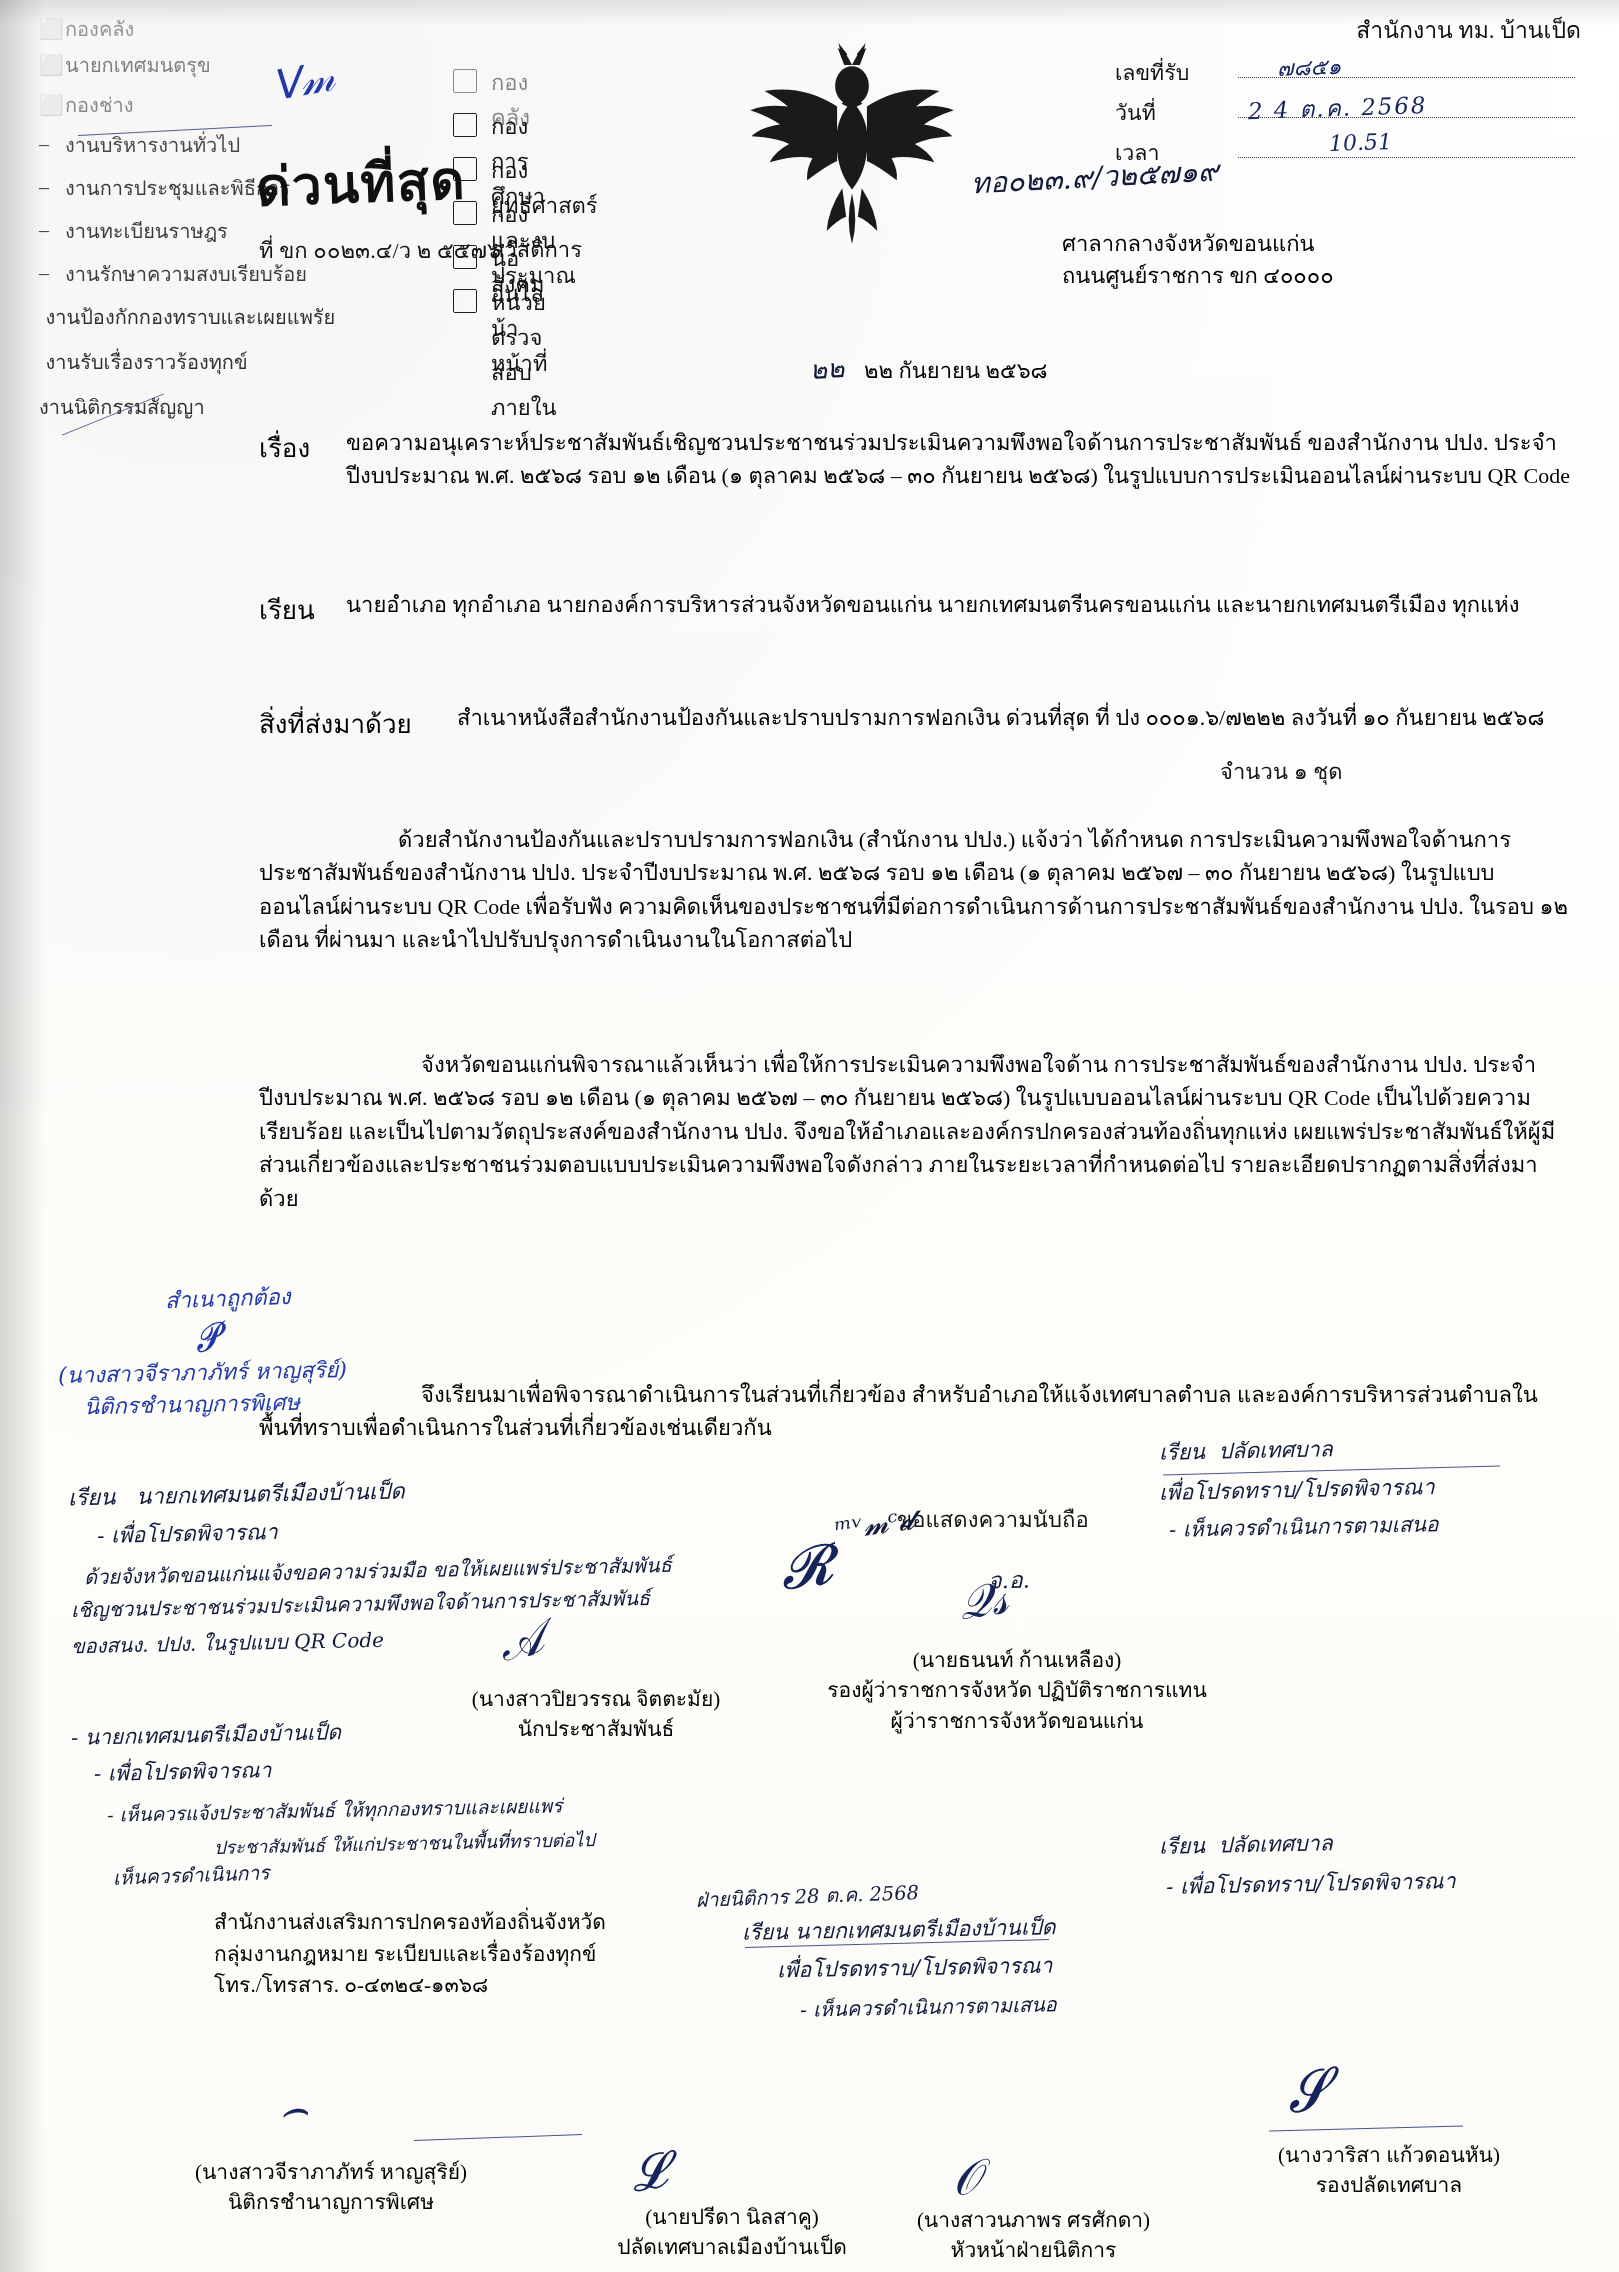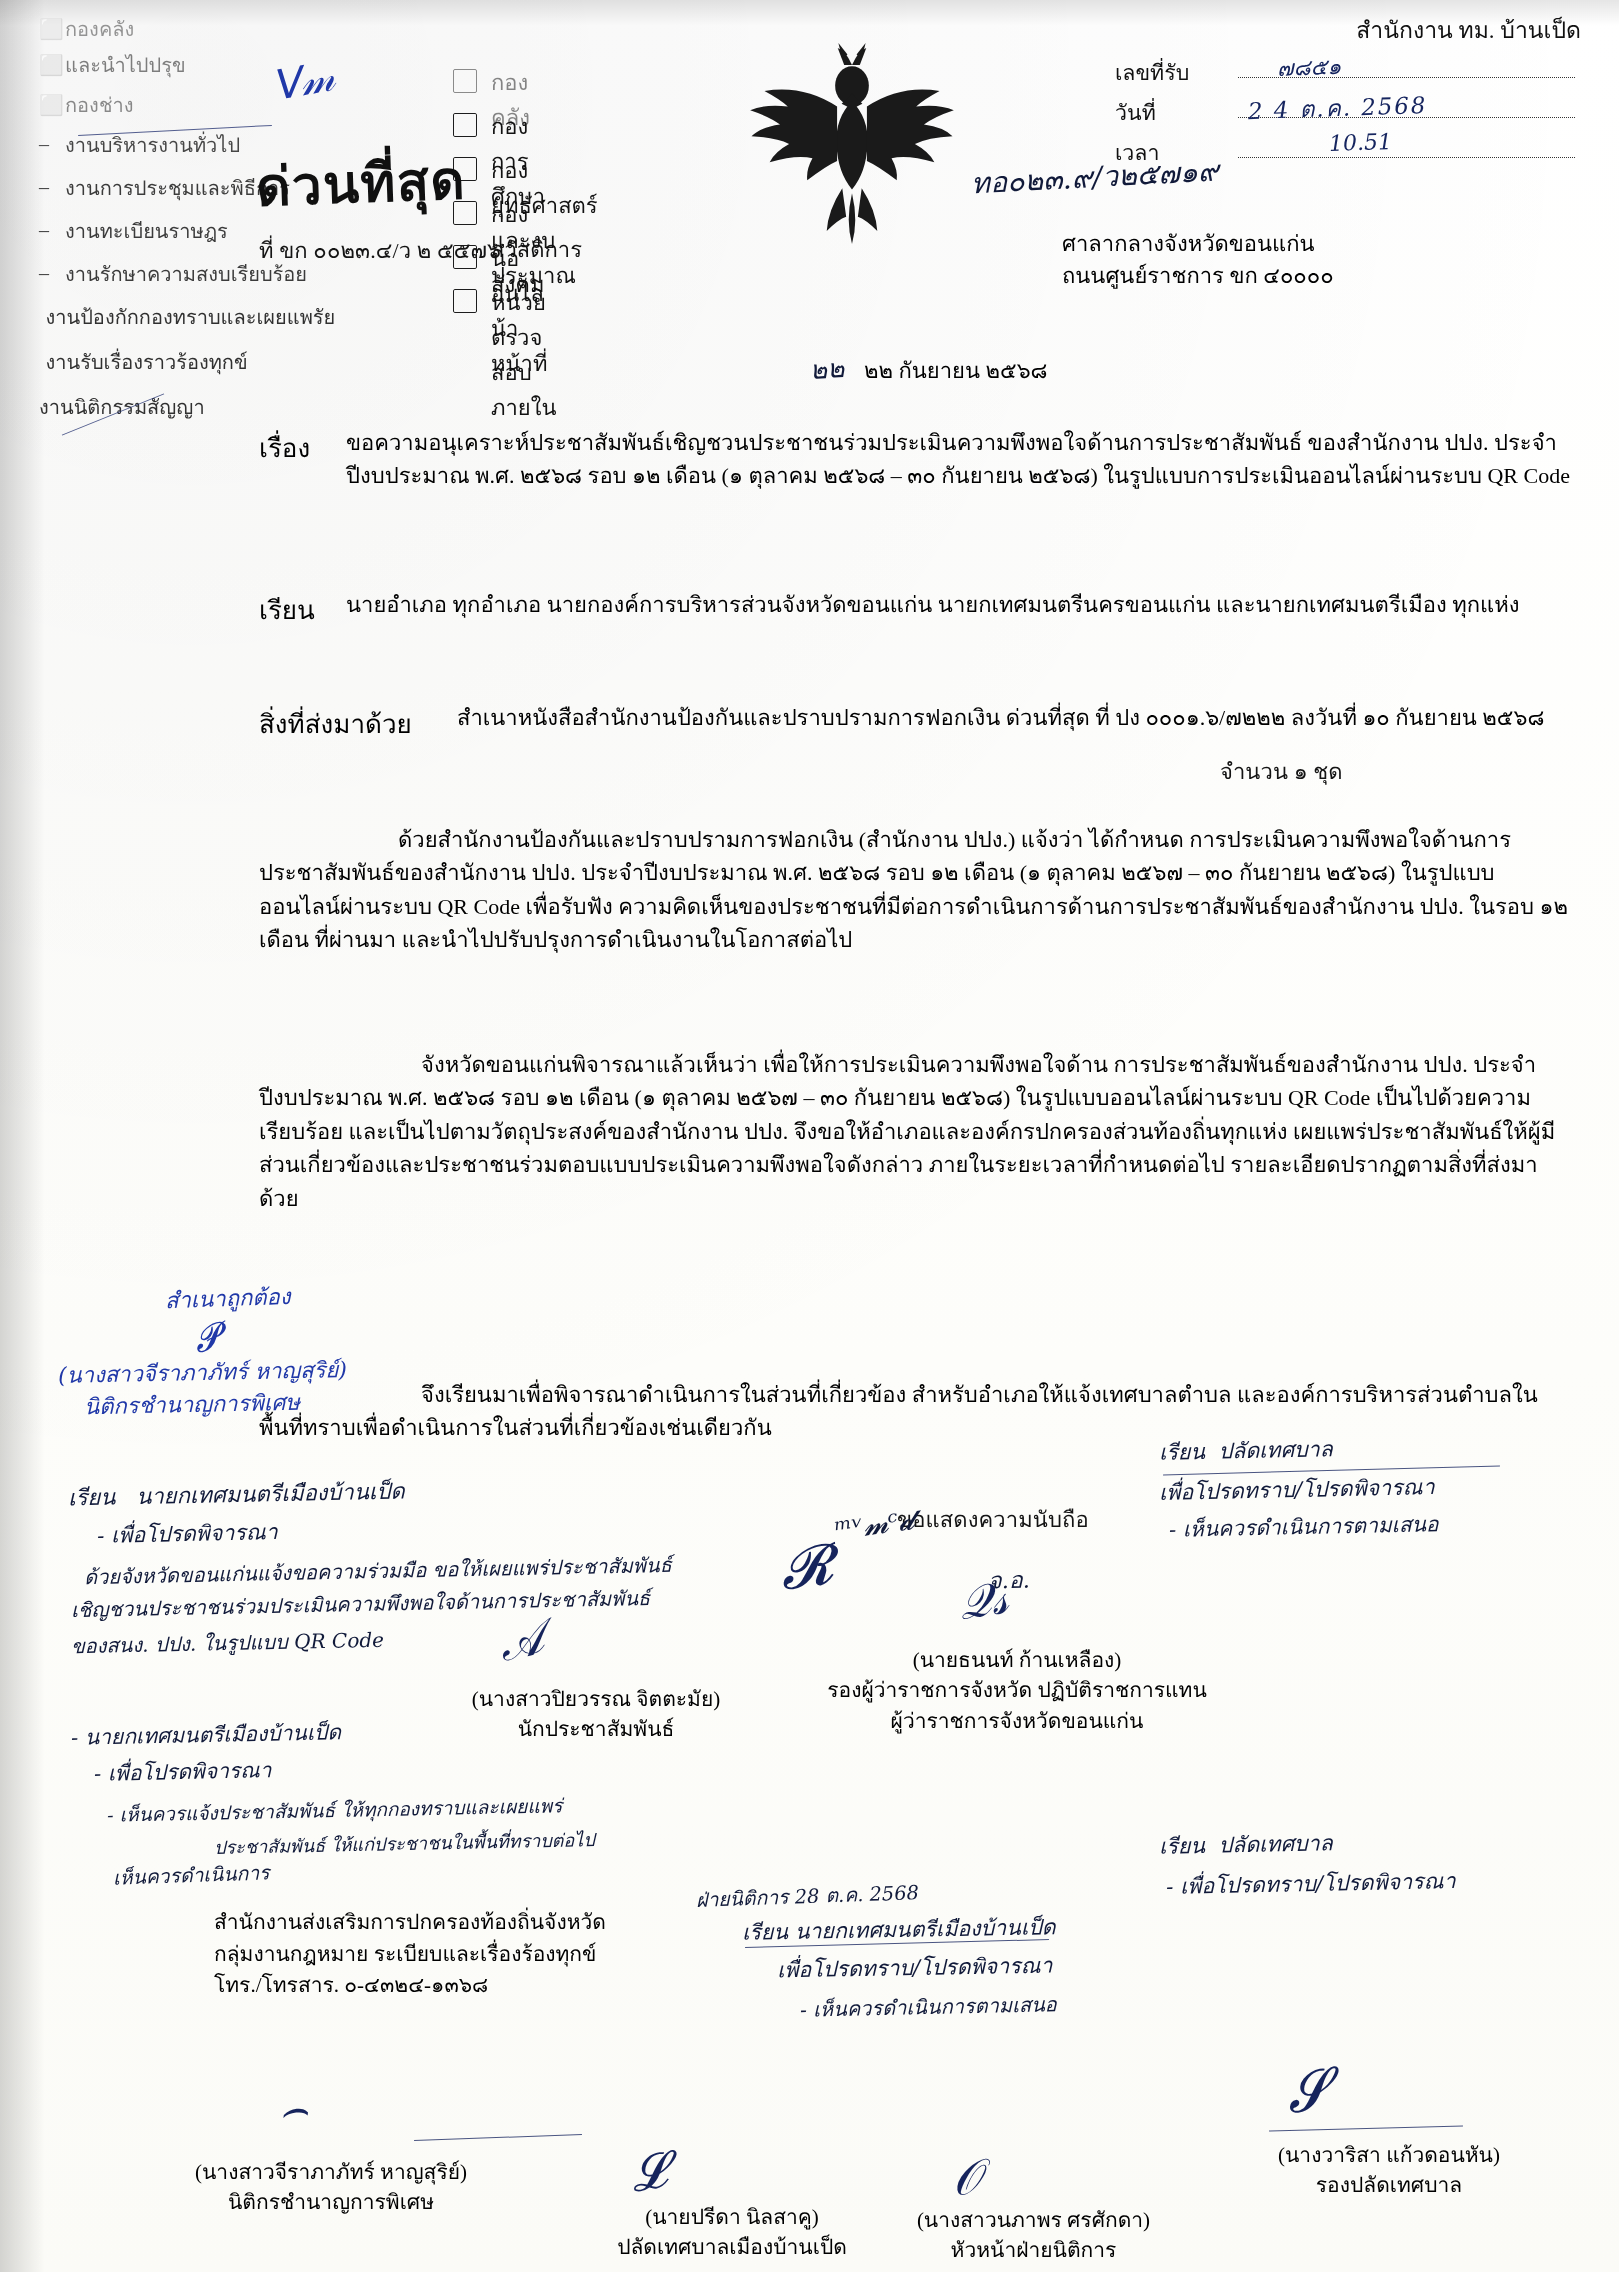--- a/index.html
+++ b/index.html
@@ -167,21 +167,21 @@
     </div>
   </div>
 
   <div class="left-stamp">
     <div class="ls-row" style="height:36px;opacity:.45;">
       <span class="dash">⬜</span>
       <span class="txt">กองคลัง</span>
     </div>
     <div class="ls-row" style="height:40px;opacity:.55;">
       <span class="dash">⬜</span>
-      <span class="txt">และนำไปปรุข</span>
+      <span class="txt">นายกเทศมนตรุข</span>
     </div>
     <div class="ls-row" style="height:40px;opacity:.5;">
       <span class="dash">⬜</span>
       <span class="txt">กองช่าง</span>
     </div>
     <div class="ls-row" style="height:43px;opacity:.8;">
       <span class="dash">–</span>
       <span class="txt">งานบริหารงานทั่วไป</span>
     </div>
     <div class="ls-row" style="height:43px;opacity:.85;">

